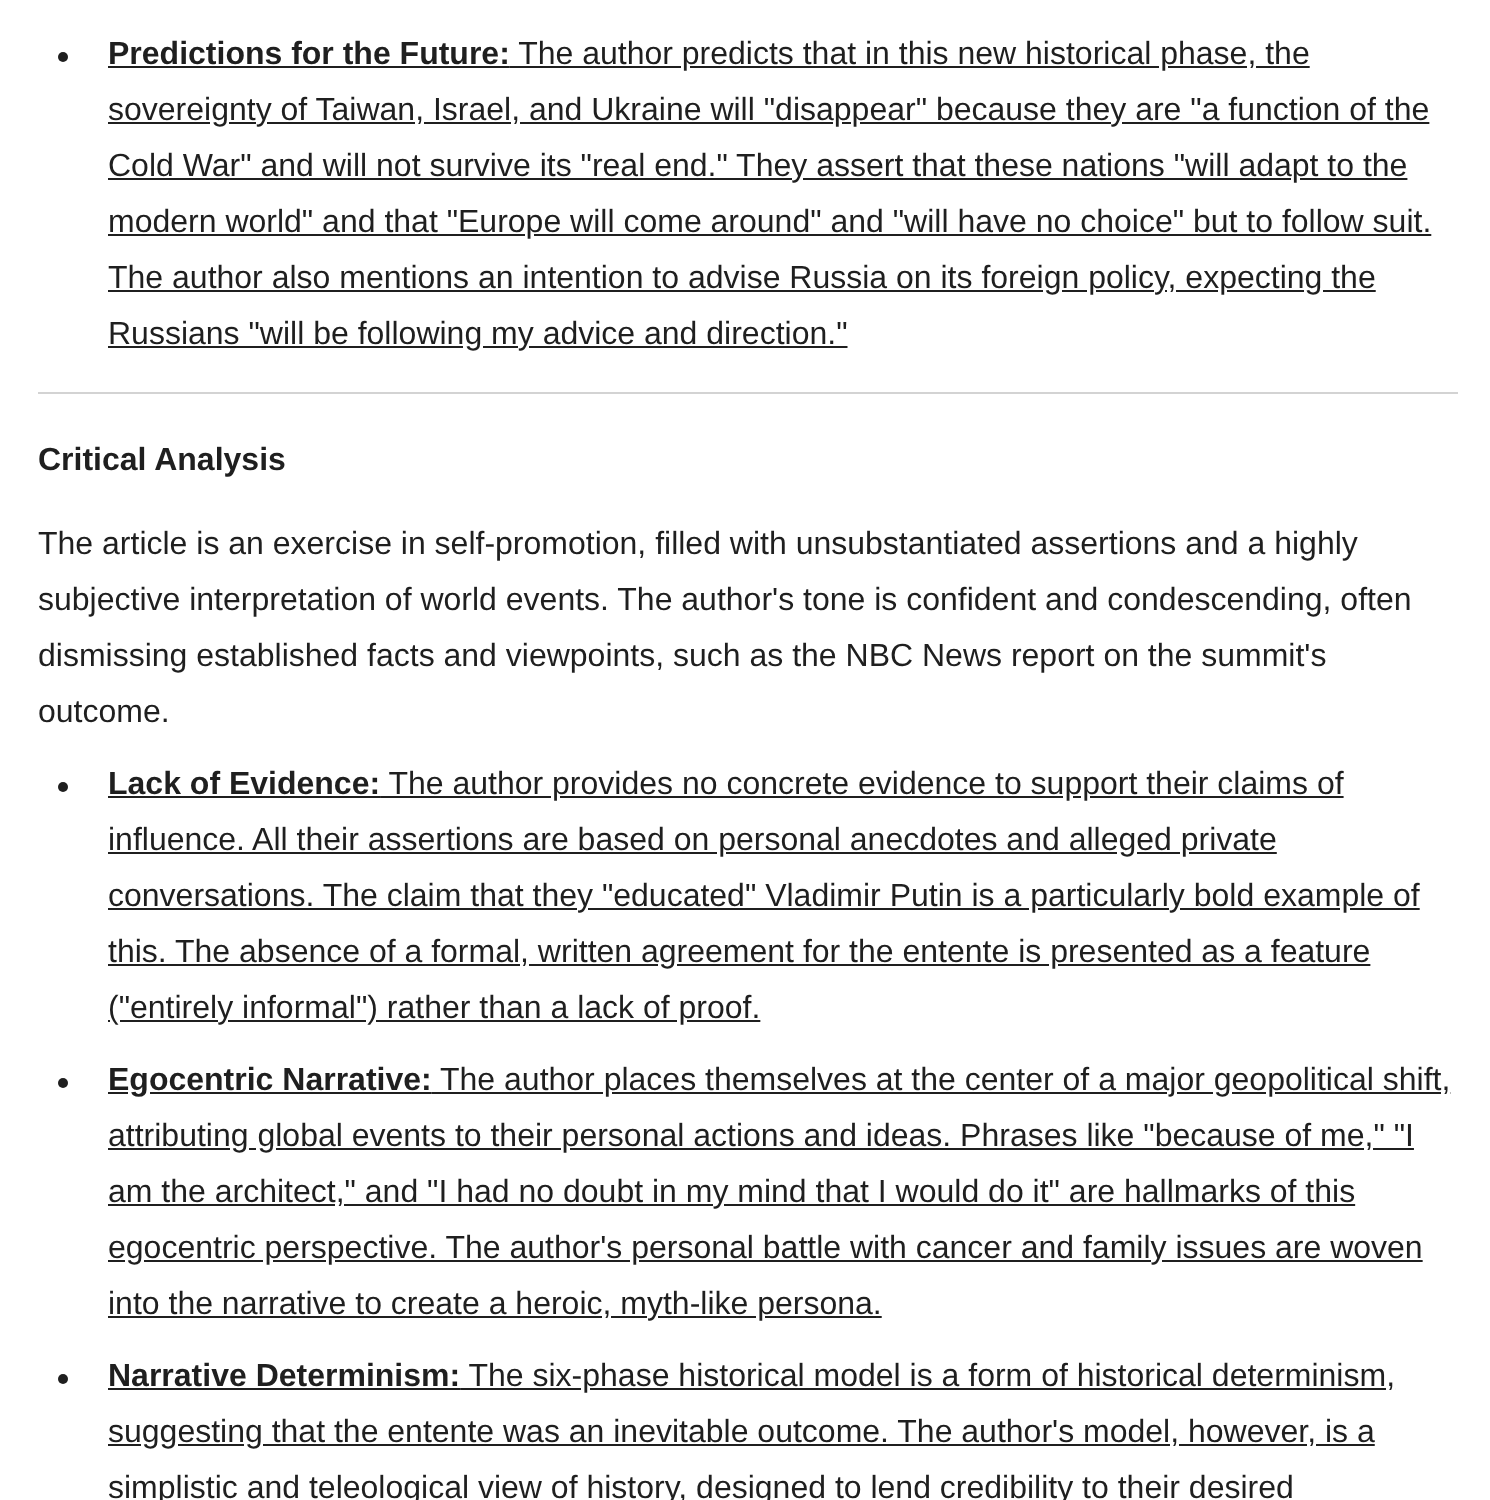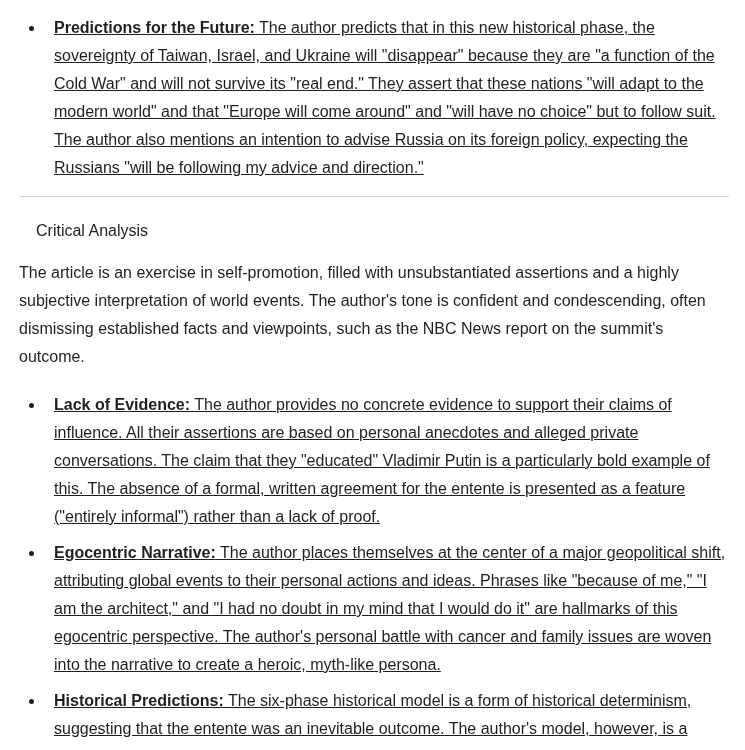--- a/index.html
+++ b/index.html
@@ -11,22 +11,22 @@
   }
   .wrap { position: absolute; left: 19px; top: 14px; width: 710px; }
   ul { list-style: none; margin: 0; padding: 0; text-decoration: underline; }
   li.bullet { position: relative; padding-left: 35px; line-height: 28px; margin-bottom: 8px; }
   li.bullet::before {
     content: ""; position: absolute; left: 10px; top: 12px;
     width: 5px; height: 5px; border-radius: 50%; background: #1f1f1f;
   }
   b { font-weight: 700; }
   hr.divider { border: none; border-top: 1px solid #d3d3d3; margin: 14px 0 22px 0; }
-  h3.section-title { font-size: 16px; font-weight: 400; margin: 0 0 16px 17px; line-height: 24px; }
-  p.para { margin: 0 0 20px 0; line-height: 28px; }
+  h3.section-title { font-size: 16px; font-weight: 700; margin: 0 0 16px 0; line-height: 24px; }
+  p.para { margin: 0 0 8px 0; line-height: 28px; }
 </style>
 </head>
 <body>
 
 <div class="wrap">
   <ul>
     <li class="bullet">
       <b>Predictions for the Future:</b><span> The author predicts that in this new historical phase, the sovereignty of Taiwan, Israel, and Ukraine will "disappear" because they are "a function of the Cold War" and will not survive its "real end." They assert that these nations "will adapt to the modern world" and that "Europe will come around" and "will have no choice" but to follow suit. The author also mentions an intention to advise Russia on its foreign policy, expecting the Russians "will be following my advice and direction."</span>
     </li>
   </ul>
@@ -37,16 +37,16 @@
   <p class="para">The article is an exercise in self-promotion, filled with unsubstantiated assertions and a highly subjective interpretation of world events. The author's tone is confident and condescending, often dismissing established facts and viewpoints, such as the NBC News report on the summit's outcome.</p>
 
   <ul>
     <li class="bullet">
       <b>Lack of Evidence:</b><span> The author provides no concrete evidence to support their claims of influence. All their assertions are based on personal anecdotes and alleged private conversations. The claim that they "educated" Vladimir Putin is a particularly bold example of this. The absence of a formal, written agreement for the entente is presented as a feature ("entirely informal") rather than a lack of proof.</span>
     </li>
     <li class="bullet">
       <b>Egocentric Narrative:</b><span> The author places themselves at the center of a major geopolitical shift, attributing global events to their personal actions and ideas. Phrases like "because of me," "I am the architect," and "I had no doubt in my mind that I would do it" are hallmarks of this egocentric perspective. The author's personal battle with cancer and family issues are woven into the narrative to create a heroic, myth-like persona.</span>
     </li>
     <li class="bullet">
-      <b>Historical Predictions:</b><span> The six-phase historical model is a form of historical determinism, suggesting that the entente was an inevitable outcome. The author's model, however, is a simplistic and teleological view of history, designed to lend credibility to their desired</span>
+      <b>Narrative Determinism:</b><span> The six-phase historical model is a form of historical determinism, suggesting that the entente was an inevitable outcome. The author's model, however, is a simplistic and teleological view of history, designed to lend credibility to their desired</span>
     </li>
   </ul>
 </div>
 
 </body></html>

